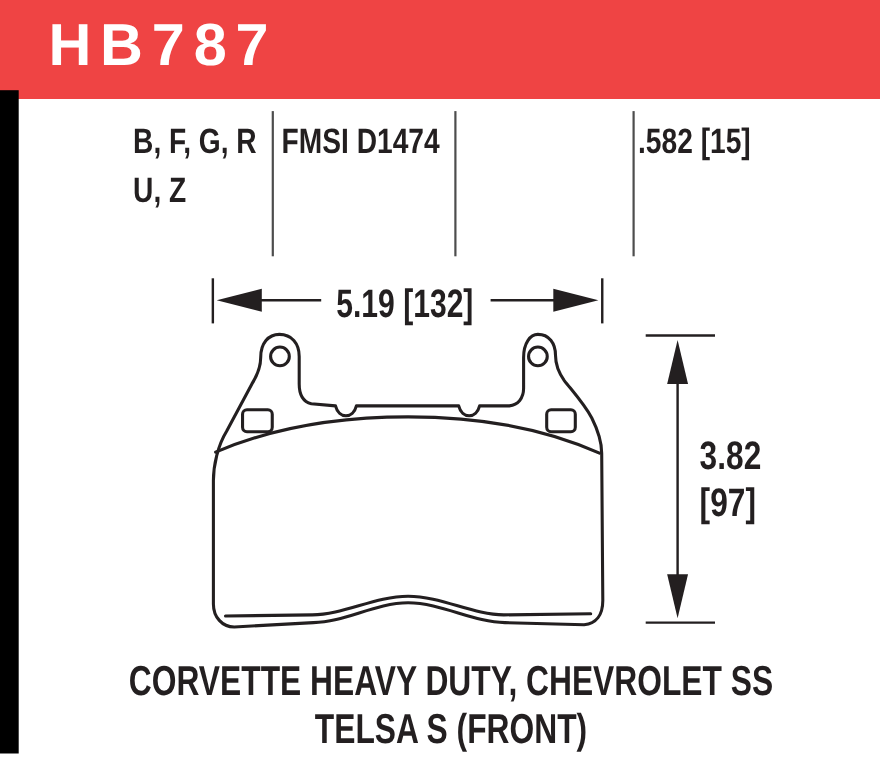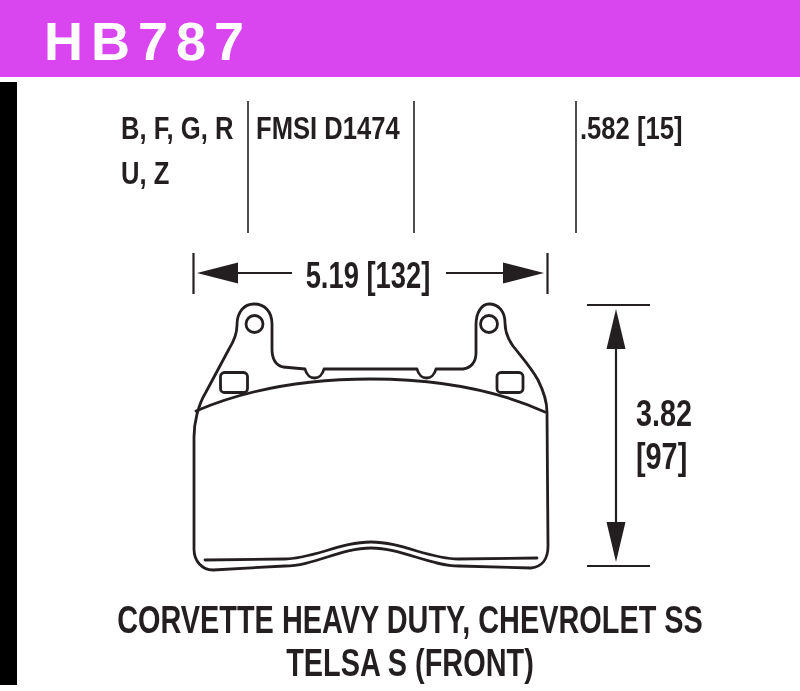--- a/index.html
+++ b/index.html
@@ -2,22 +2,22 @@
 <html><head>
 <meta charset="utf-8">
 <style>
   * { margin: 0; padding: 0; box-sizing: border-box; }
   html, body { width: 800px; height: 691px; background: #ffffff; overflow: hidden; }
   .page {
     position: relative; width: 800px; height: 691px; background: #ffffff;
     font-family: "Liberation Sans", sans-serif;
   }
   .header-band {
-    position: absolute; left: 0; top: 0; width: 800px; height: 77px;
-    background: #d946ef;
+    position: absolute; left: 0; top: 0; width: 800px; height: 90px;
+    background: #ef4444;
   }
   .left-band {
     position: absolute; left: 0; top: 82px; width: 17px; height: 603px;
     background: #000000;
   }
   .part-number {
     position: absolute; left: 44px; top: 11px;
     font-size: 54px; line-height: 60px; font-weight: 700;
     letter-spacing: 8px; color: #ffffff; white-space: nowrap;
   }

